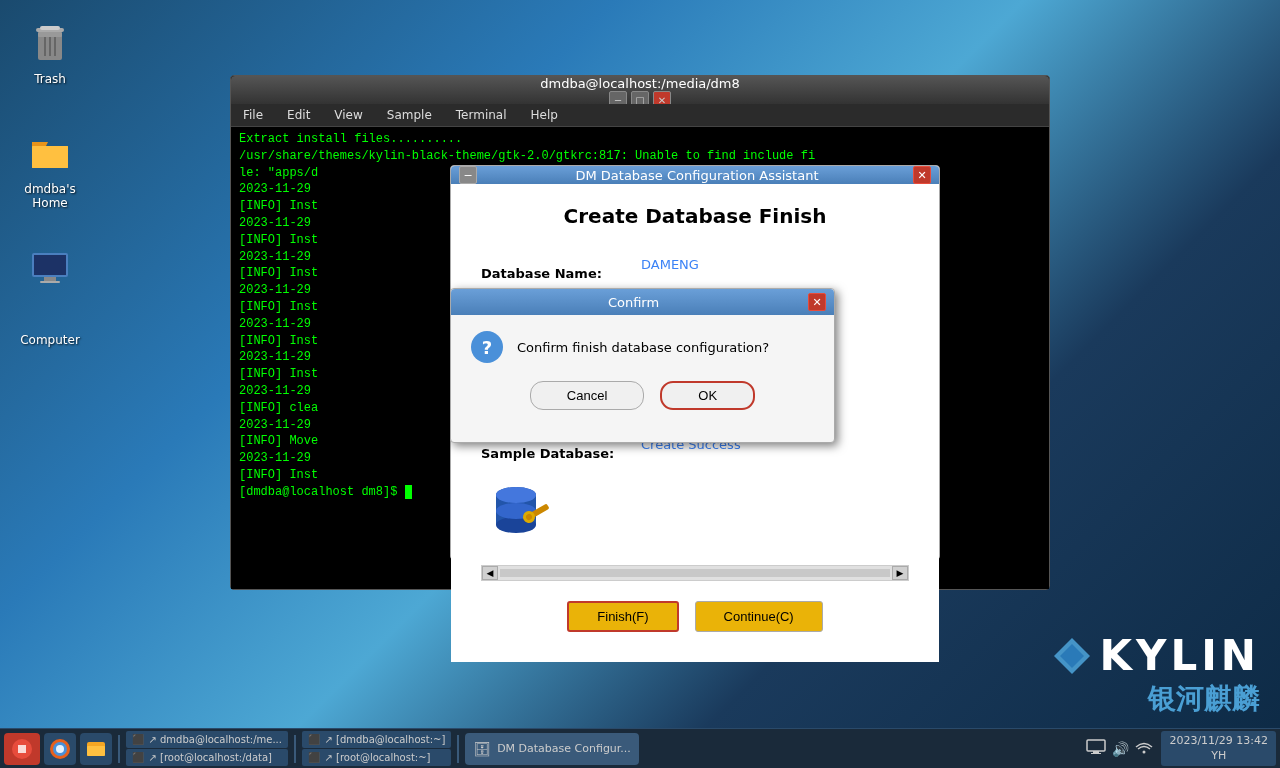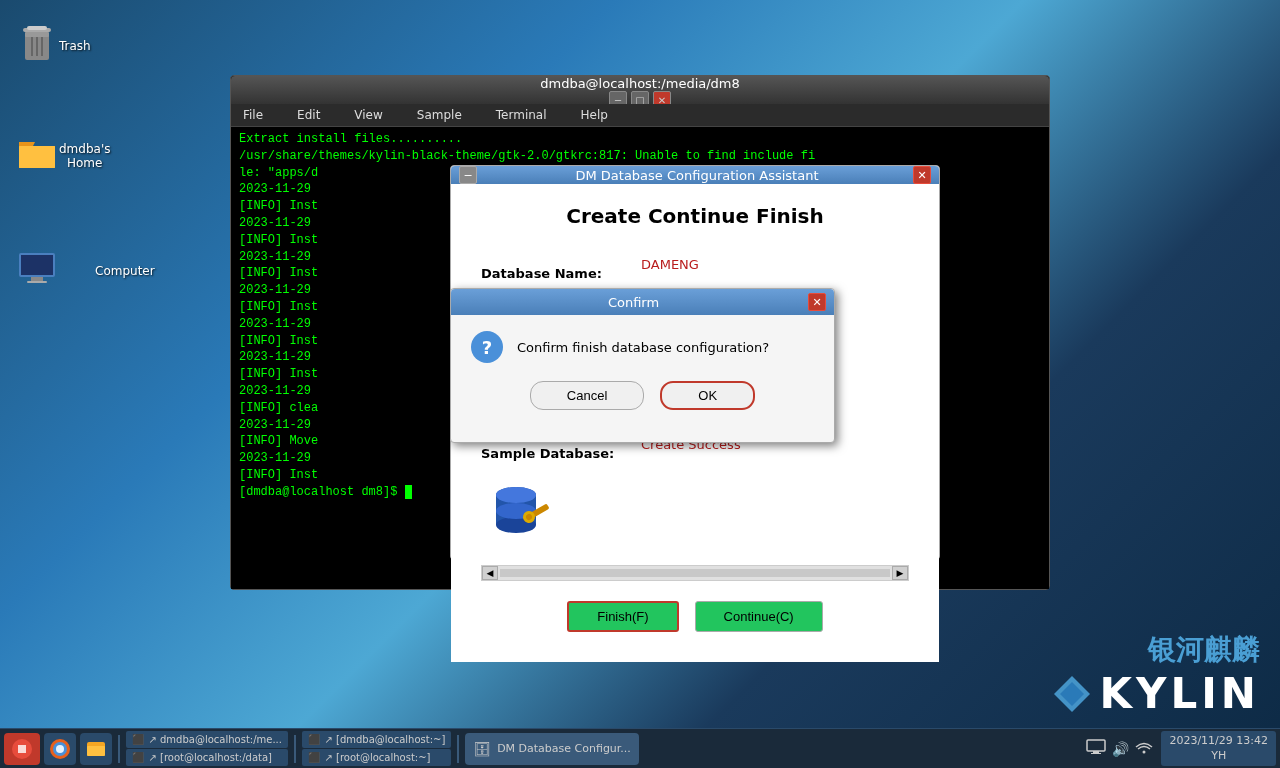--- a/index.html
+++ b/index.html
@@ -10,21 +10,21 @@
       overflow: hidden;
       font-family: 'DejaVu Sans', Arial, sans-serif;
       background: linear-gradient(135deg, #1a4a6e 0%, #2a7ab8 30%, #4da8d4 50%, #1a3a5c 70%, #0d2a45 100%);
       position: relative;
     }
 
     
     .desktop-icon {
       position: absolute;
       display: flex;
-      flex-direction: row;
+      flex-direction: column;
       align-items: center;
       cursor: pointer;
       width: 80px;
       padding: 5px;
       border-radius: 4px;
     }
     .desktop-icon .icon-img {
       width: 48px;
       height: 48px;
       display: flex;
@@ -83,21 +83,21 @@
       align-items: center;
       justify-content: center;
       color: #ccc;
       font-size: 10px;
     }
     .terminal-btn.close { background: #c0392b; }
     
     .terminal-menubar {
       background: #2b2b2b;
       display: flex;
-      gap: 10px;
+      gap: 0;
       border-bottom: 1px solid #444;
     }
     .terminal-menu-item {
       color: #ddd;
       font-size: 12px;
       padding: 4px 12px;
       cursor: pointer;
     }
 
     .terminal-content {
@@ -189,21 +189,21 @@
     }
     .dm-field-label {
       font-size: 13px;
       font-weight: bold;
       width: 160px;
       color: #000;
       margin-top: 18px;
     }
     .dm-field-value {
       font-size: 13px;
-      color: #b91c1c;
+      color: #3b82f6;
     }
     .dm-scrollbar-area {
       height: 16px;
       background: #e0e0e0;
       border: 1px solid #ccc;
       margin: 8px 0;
       display: flex;
       align-items: center;
     }
     .dm-scroll-left, .dm-scroll-right {
@@ -225,21 +225,21 @@
     }
     .dm-buttons {
       display: flex;
       justify-content: center;
       gap: 16px;
       margin-top: 12px;
       padding-bottom: 10px;
     }
     .dm-btn {
       padding: 6px 28px;
-      background: #22c55e;
+      background: #eab308;
       border: 1px solid #aaa;
       border-radius: 3px;
       font-size: 13px;
       cursor: pointer;
     }
     .dm-btn.finish-btn {
       border: 2px solid #c0392b;
     }
 
     
@@ -529,21 +529,21 @@
   </div>
 </div>
 
 <div class="dm-window">
   <div class="dm-titlebar">
     <div class="dm-min-btn">─</div>
     <span class="dm-title">DM Database Configuration Assistant</span>
     <div class="dm-close-btn">✕</div>
   </div>
   <div class="dm-content">
-    <div class="dm-main-title">Create Continue Finish</div>
+    <div class="dm-main-title">Create Database Finish</div>
 
     <div class="dm-field-row">
       <span class="dm-field-label">Database Name:</span>
       <span class="dm-field-value">DAMENG</span>
     </div>
 
     <div class="dm-field-row" style="visibility:hidden;">
       <span class="dm-field-label">Instance Name:</span>
       <span class="dm-field-value"></span>
     </div>
@@ -606,28 +606,28 @@
       <span class="confirm-text">Confirm finish database configuration?</span>
     </div>
     <div class="confirm-buttons">
       <button class="confirm-btn">Cancel</button>
       <button class="confirm-btn ok-btn">OK</button>
     </div>
   </div>
 </div>
 
 <div class="kylin-logo">
-  <div style="font-size:28px;color:#4a9fd4;font-weight:bold;text-align:right;">银河麒麟</div>
   <div style="display:flex;align-items:center;justify-content:flex-end;gap:8px;">
     <svg width="40" height="40" viewBox="0 0 40 40">
       <polygon points="20,2 38,20 20,38 2,20" fill="#4a9fd4" opacity="0.9"></polygon>
       <polygon points="20,8 32,20 20,32 8,20" fill="#2a7ab8"></polygon>
     </svg>
     <span style="font-size:42px;font-weight:bold;color:white;letter-spacing:4px;">KYLIN</span>
   </div>
+  <div style="font-size:28px;color:#4a9fd4;font-weight:bold;text-align:right;">银河麒麟</div>
 </div>
 
 <div class="taskbar">
 
   <div class="taskbar-start">
     <svg width="24" height="24" viewBox="0 0 24 24">
       <circle cx="12" cy="12" r="10" fill="#e74c3c"></circle>
       <path d="M8,8 L16,8 L16,16 L8,16 Z" fill="white" opacity="0.8"></path>
     </svg>
   </div>

